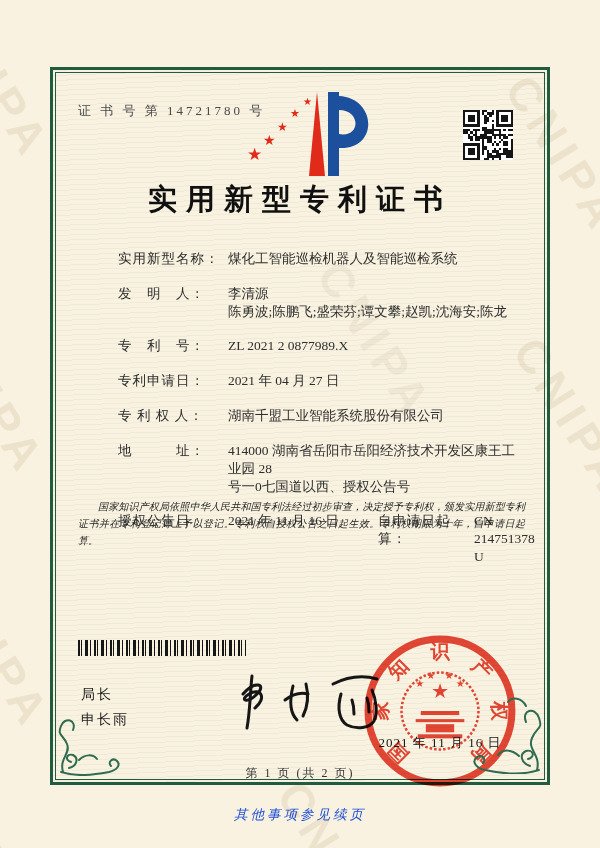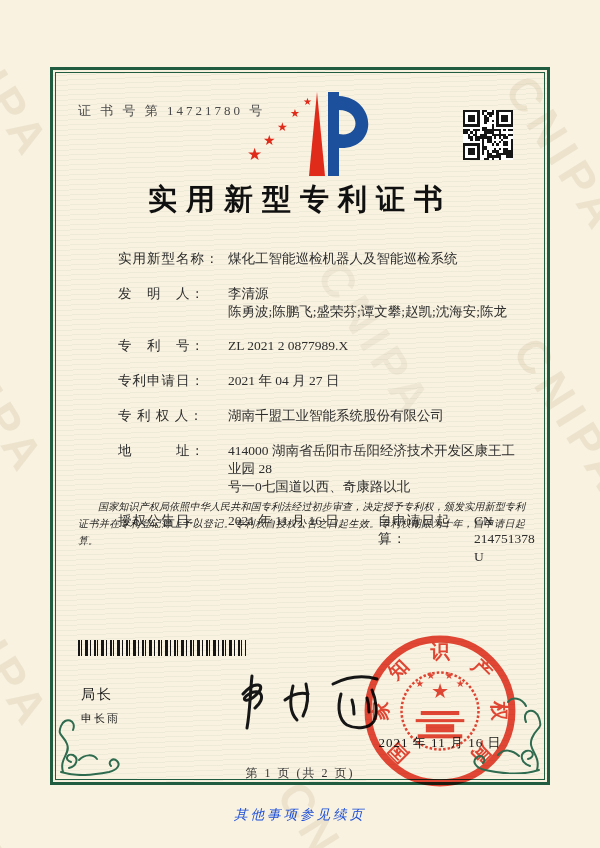--- a/index.html
+++ b/index.html
@@ -23,21 +23,21 @@
   .lab{width:110px;flex:none;letter-spacing:1px;}
   .val{flex:1;}
   .val2{width:150px;flex:none;}
   .paras{position:absolute;left:25px;right:22px;top:428px;font-size:10px;font-style:italic;
          line-height:1.72;color:#1f1f1f;text-align:justify;}
   .paras p{margin:0;text-indent:2em;}
   .barcode{position:absolute;left:25px;top:570px;width:168px;height:16px;
     background:repeating-linear-gradient(90deg,#161616 0 2px,rgba(0,0,0,0) 2px 3px,#161616 3px 4px,
     rgba(0,0,0,0) 4px 7px,#161616 7px 10px,rgba(0,0,0,0) 10px 12px,#161616 12px 13px,rgba(0,0,0,0) 13px 16px);}
   .sig-title{position:absolute;left:28px;top:616px;font-size:14px;color:#1d1d1d;letter-spacing:2px;}
-  .sig-name{position:absolute;left:28px;top:641px;font-size:11px;color:#1d1d1d;letter-spacing:2px;}
+  .sig-name{position:absolute;left:28px;top:641px;font-size:14px;color:#1d1d1d;letter-spacing:2px;}
   .signature{position:absolute;left:168px;top:598px;}
   .seal{position:absolute;left:306px;top:560px;mix-blend-mode:multiply;opacity:.93;}
   .seal-date{position:absolute;left:306px;top:664px;width:162px;text-align:center;font-size:13px;
              color:#161616;letter-spacing:1px;z-index:6;}
   .page-num{position:absolute;top:695px;width:100%;text-align:center;font-size:12px;color:#333;letter-spacing:2px;}
   .fl{position:absolute;z-index:3;}
   .fl-left{left:2px;top:638px;}
   .fl-right{right:2px;top:622px;}
   .footer-note{position:absolute;top:806px;width:100%;text-align:center;z-index:2;
                font-size:13.5px;font-style:italic;color:#1d4ed8;letter-spacing:3px;}
@@ -335,21 +335,21 @@
         <div class="val">2021 年 04 月 27 日</div>
       </div>
       <div class="row">
         <div class="lab">专 利 权 人：</div>
         <div class="val">湖南千盟工业智能系统股份有限公司</div>
       </div>
       <div class="row">
         <div class="lab">地　　　址：</div>
         <div class="val">
           <div>414000 湖南省岳阳市岳阳经济技术开发区康王工业园 28</div>
-          <div>号一0七国道以西、奇康路以北</div>
+          <div>号一0七国道以西、授权公告号</div>
         </div>
       </div>
       <div class="row">
         <div class="lab">授权公告日：</div>
         <div class="val2">2021 年 11 月 16 日</div>
         <div class="lab" style="width:96px;">自申请日起算：</div>
         <div class="val">CN 214751378 U</div>
       </div>
     </div>
 

